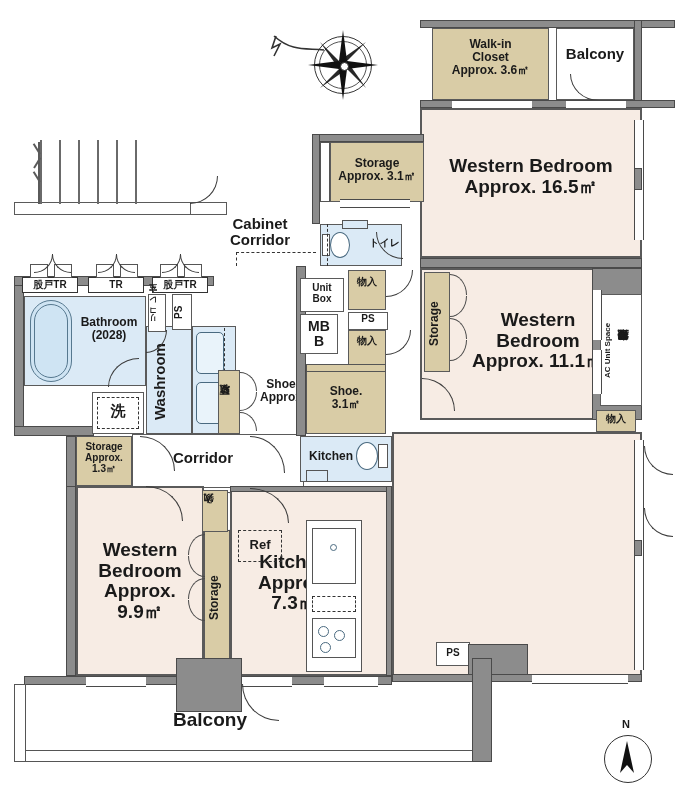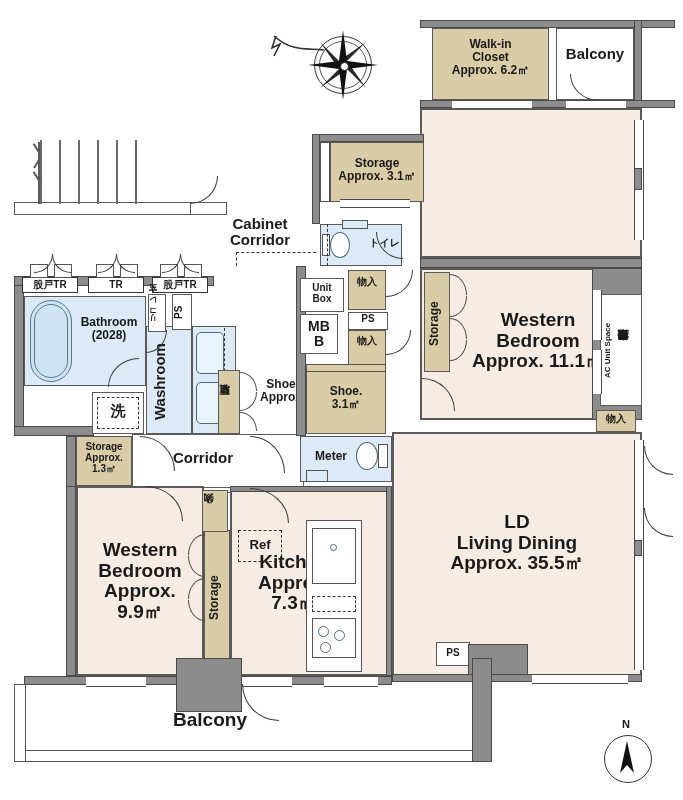--- a/index.html
+++ b/index.html
@@ -102,31 +102,33 @@
   <svg width="60" height="56" style="position:absolute;left:268px;top:34px;">
     <path d="M56 16 C38 14 24 18 6 2" stroke="#333" stroke-width="1.6" fill="none"></path>
     <path d="M8 2 L4 14 L12 10 L6 22" stroke="#333" stroke-width="1.6" fill="none"></path>
   </svg>
 
   <div class="wall" style="left:420px;top:20px;width:255px;height:8px;"></div>
   <div class="wall" style="left:634px;top:20px;width:8px;height:110px;"></div>
   <div class="store" style="left:432px;top:28px;width:117px;height:72px;"></div>
   <div class="lbl sm" style="left:432px;top:38px;width:117px;">Walk-in
 Closet
-Approx. 6.2㎡</div>
+Approx. 3.6㎡</div>
 
   <div class="white" style="left:556px;top:28px;width:78px;height:72px;"></div>
   <div class="lbl med" style="left:556px;top:46px;width:78px;">Balcony</div>
   <div class="door bl" style="left:570px;top:74px;width:28px;height:26px;"></div>
 
   <div class="wall" style="left:420px;top:100px;width:255px;height:8px;"></div>
   <div class="win" style="left:452px;top:100px;width:80px;height:8px;"></div>
   <div class="win" style="left:566px;top:100px;width:60px;height:8px;"></div>
 
   <div class="room" style="left:420px;top:108px;width:222px;height:150px;"></div>
+  <div class="lbl big" style="left:420px;top:156px;width:222px;">Western Bedroom
+Approx. 16.5㎡</div>
   <div class="winv" style="left:634px;top:120px;width:8px;height:120px;"></div>
   <div class="wall" style="left:634px;top:168px;width:8px;height:22px;"></div>
 
   <div class="wall" style="left:312px;top:134px;width:112px;height:8px;"></div>
   <div class="wall" style="left:312px;top:134px;width:8px;height:90px;"></div>
   <div class="store" style="left:330px;top:142px;width:94px;height:60px;"></div>
   <div class="lbl sm" style="left:328px;top:157px;width:98px;">Storage
 Approx. 3.1㎡</div>
   <div class="wallthin" style="left:320px;top:142px;width:10px;height:60px;"></div>
   <div class="win" style="left:340px;top:199px;width:70px;height:7px;"></div>
@@ -225,21 +227,21 @@
   <div class="store" style="left:348px;top:330px;width:38px;height:36px;"></div>
   <div class="lbl xs" style="left:348px;top:336px;width:38px;">物入</div>
   <div class="door br" style="left:386px;top:330px;width:24px;height:24px;"></div>
 
   <div class="store" style="left:306px;top:370px;width:80px;height:64px;"></div>
   <div class="lbl sm" style="left:306px;top:385px;width:80px;">Shoe.
 3.1㎡</div>
   <div class="wallthin" style="left:306px;top:364px;width:80px;height:8px;background:#d9cca6;"></div>
 
   <div class="wet" style="left:300px;top:436px;width:92px;height:46px;"></div>
-  <div class="lbl sm" style="left:302px;top:450px;width:58px;">Meter</div>
+  <div class="lbl sm" style="left:302px;top:450px;width:58px;">Kitchen</div>
   <div class="oval" style="left:356px;top:442px;width:22px;height:28px;"></div>
   <div class="wallthin" style="left:378px;top:444px;width:10px;height:24px;"></div>
   <div class="wallthin" style="left:306px;top:470px;width:22px;height:12px;background:#dbeaf6;"></div>
 
   <div class="wall" style="left:420px;top:258px;width:222px;height:10px;"></div>
   <div class="room" style="left:420px;top:268px;width:222px;height:152px;"></div>
   <div class="lbl big" style="left:448px;top:310px;width:180px;">Western
 Bedroom
 Approx. 11.1㎡</div>
   <div class="store" style="left:424px;top:272px;width:26px;height:100px;"></div>
@@ -256,23 +258,20 @@
   <div class="lbl xxs vrot" style="left:604px;top:300px;width:14px;height:100px;">AC Unit Space</div>
   <div class="winv" style="left:592px;top:290px;width:8px;height:50px;"></div>
   <div class="winv" style="left:592px;top:350px;width:8px;height:44px;"></div>
 
   <div class="store" style="left:596px;top:410px;width:40px;height:22px;"></div>
   <div class="lbl xs" style="left:596px;top:414px;width:40px;">物入</div>
   <div class="door br" style="left:596px;top:432px;width:20px;height:18px;"></div>
   <div class="door bl" style="left:616px;top:432px;width:20px;height:18px;"></div>
 
   <div class="room" style="left:392px;top:432px;width:250px;height:250px;"></div>
-  <div class="lbl big" style="left:400px;top:512px;width:234px;">LD
-Living Dining
-Approx. 35.5㎡</div>
   <div class="winv" style="left:634px;top:440px;width:8px;height:230px;"></div>
   <div class="wall" style="left:634px;top:540px;width:8px;height:16px;"></div>
   <div class="door bl" style="left:644px;top:446px;width:28px;height:28px;"></div>
   <div class="door bl" style="left:644px;top:508px;width:28px;height:28px;"></div>
 
   <div class="white" style="left:436px;top:642px;width:34px;height:24px;"></div>
   <div class="lbl xs" style="left:436px;top:648px;width:34px;">PS</div>
   <div class="wall" style="left:468px;top:644px;width:60px;height:38px;"></div>
   <div class="wall" style="left:392px;top:674px;width:250px;height:8px;"></div>
   <div class="win" style="left:532px;top:674px;width:96px;height:8px;"></div>

